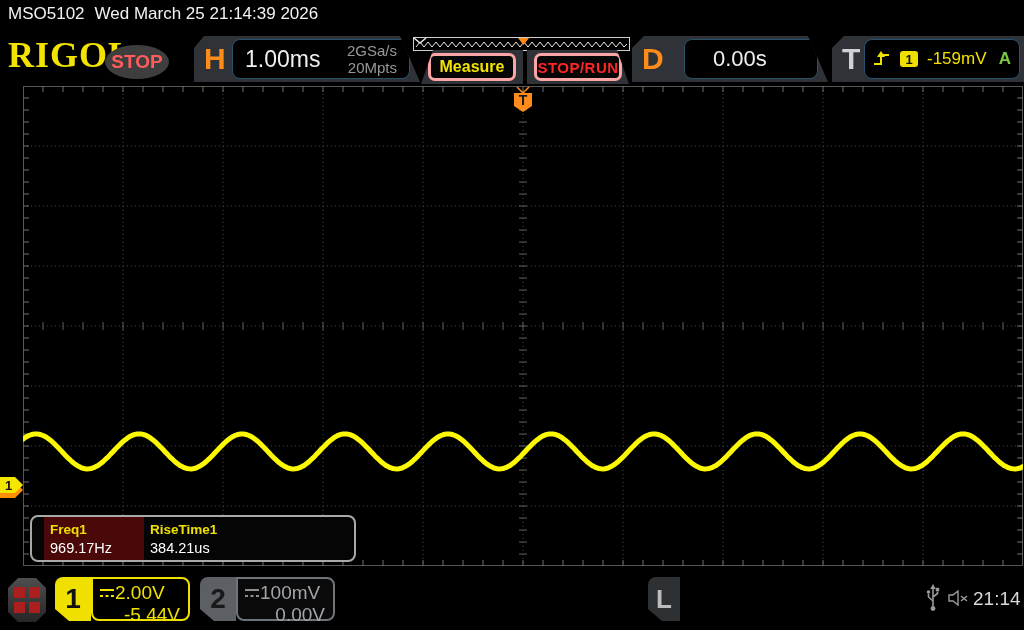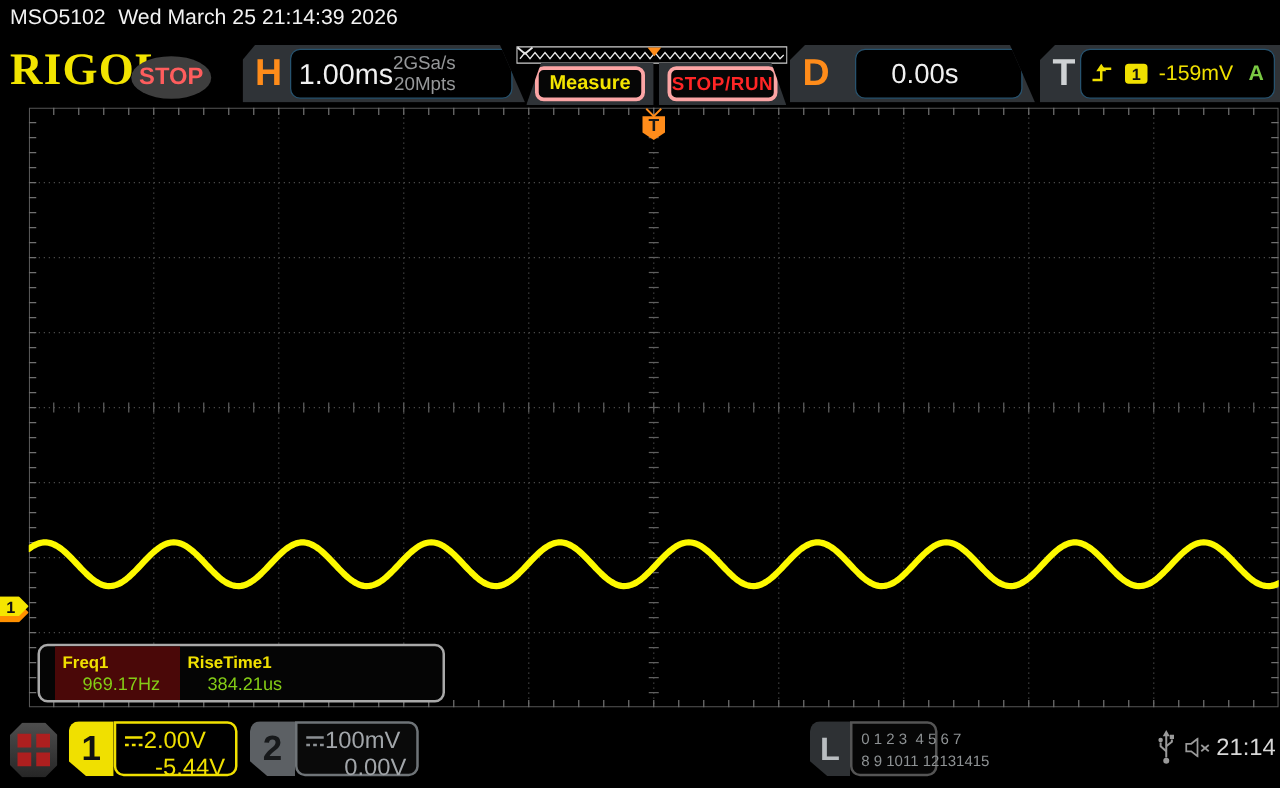--- a/index.html
+++ b/index.html
@@ -17,21 +17,21 @@
              display:flex;align-items:center;justify-content:center;}
   .hpanel,.dpanel,.tpanel{position:absolute;top:4px;height:46px;background:#2f3337;}
   .hpanel{left:194px;width:226px;clip-path:polygon(10px 0,calc(100% - 20px) 0,100% 100%,0 100%,0 12px);}
   .dpanel{left:632px;width:196px;clip-path:polygon(12px 0,calc(100% - 20px) 0,100% 100%,0 100%,0 12px);}
   .tpanel{left:832px;width:192px;clip-path:polygon(12px 0,100% 0,100% 100%,0 100%,0 12px);}
   .pletter{position:absolute;left:10px;top:0;height:100%;display:flex;align-items:center;
            font-size:30px;font-weight:bold;}
   .orange{color:#ff8c1a;} .graylet{color:#cfd2d4;}
   .innerbox{position:absolute;top:3px;bottom:3px;background:#000;border:1px solid #27536f;
             border-radius:8px;display:flex;align-items:center;}
-  .hpanel .innerbox{left:38px;right:10px;padding:0 6px;}
+  .hpanel .innerbox{left:38px;right:10px;justify-content:space-between;padding:0 12px;}
   .timebase{color:#f0f0f0;font-size:23px;}
   .rateblk{text-align:right;color:#96989a;font-size:15px;line-height:1.15;}
   .dpanel .innerbox{left:36px;right:10px;padding:0 0 0 28px;margin-left:16px;}
   .delayval{color:#f0f0f0;font-size:22px;}
   .tpanel .innerbox{left:32px;right:4px;gap:9px;padding:0 8px;}
   .srcbadge{background:#f0e000;color:#111;font-weight:bold;font-size:13px;width:18px;height:16px;
             border-radius:3px;display:flex;align-items:center;justify-content:center;}
   .triglevel{color:#f0e000;font-size:17px;}
   .sweepmode{color:#7ac943;font-size:17px;font-weight:bold;margin-left:auto;}
   .preview{position:absolute;left:413px;top:4px;width:217px;height:16px;}
@@ -60,21 +60,21 @@
   .ch1mark .tag{position:absolute;left:0;top:0;width:100%;height:16px;background:#f5e600;
         clip-path:polygon(0 0,15px 0,100% 50%,15px 100%,0 100%);color:#111;font-weight:bold;
         font-size:13px;display:flex;align-items:center;padding-left:5px;box-sizing:border-box;}
   
   .measpanel{position:absolute;left:30px;top:515px;width:326px;height:47px;background:#050505;
              border:2px solid #a9a9a9;border-radius:8px;box-sizing:border-box;display:flex;
              padding-left:12px;overflow:hidden;}
   .meascell{width:100px;padding:5px 0 0 6px;box-sizing:border-box;}
   .meascell.hl{background:#4a0808;}
   .measlabel{color:#f0e000;font-size:13.5px;font-weight:bold;}
-  .measvalue{color:#84cc16;font-size:14.5px;margin-top:3px;margin-left:16px;}
+  .measvalue{color:#ffffff;font-size:14.5px;margin-top:3px;}
   
   .statusbar{position:absolute;left:0;top:570px;width:1024px;height:60px;background:#000;}
   .menuicon{position:absolute;left:8px;top:8px;width:38px;height:44px;
             background:linear-gradient(#4e4e4e,#262626);
             clip-path:polygon(10px 0,28px 0,100% 10px,100% 34px,28px 100%,10px 100%,0 34px,0 10px);
             display:flex;align-items:center;justify-content:center;}
   .menugrid{display:grid;grid-template-columns:11px 11px;grid-template-rows:11px 11px;gap:4px;}
   .menugrid div{background:#ad1f1f;}
   .chgroup{position:absolute;top:7px;height:44px;display:flex;}
   .chtab{width:36px;height:100%;display:flex;align-items:center;justify-content:center;
@@ -498,21 +498,20 @@
             <line x1="12" y1="8" x2="15" y2="8" stroke="#8c9094" stroke-width="2"></line>
           </svg>
           <span>100mV</span>
         </div>
         <div class="chrow2">0.00V</div>
       </div>
     </div>
 
     <div class="lgroup">
       <div class="ltab">L</div>
-      <div class="lbox"><div>0 1 2 3  4 5 6 7</div><div>8 9 1011 12131415</div></div>
     </div>
 
     <div class="sysicons">
       <svg width="14" height="28" viewBox="0 0 14 28" style="position:absolute;left:0;top:14px;">
         <line x1="7" y1="4" x2="7" y2="22" stroke="#9a9a9a" stroke-width="1.6"></line>
         <polygon points="7,0 4.2,5 9.8,5" fill="#9a9a9a"></polygon>
         <path d="M7 17 L2.5 13 L2.5 10" stroke="#9a9a9a" stroke-width="1.6" fill="none"></path>
         <circle cx="2.5" cy="8" r="1.8" fill="#9a9a9a"></circle>
         <path d="M7 13 L11.5 9.5 L11.5 7.5" stroke="#9a9a9a" stroke-width="1.6" fill="none"></path>
         <rect x="9.8" y="3.8" width="3.4" height="3.4" fill="#9a9a9a"></rect>

